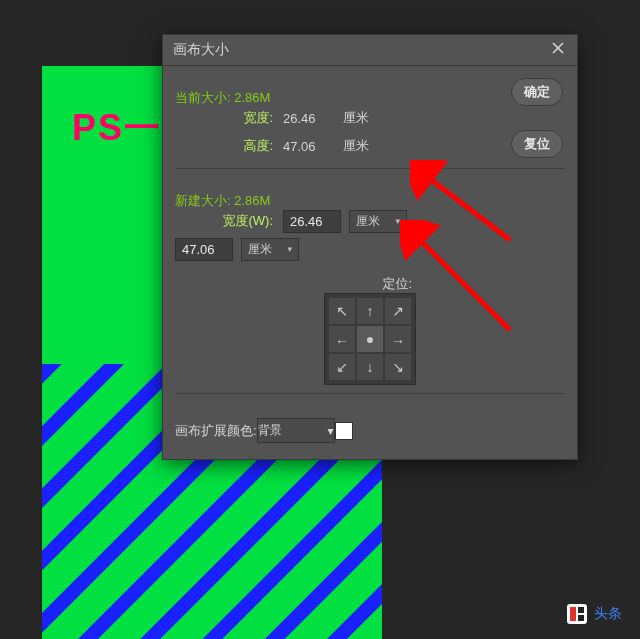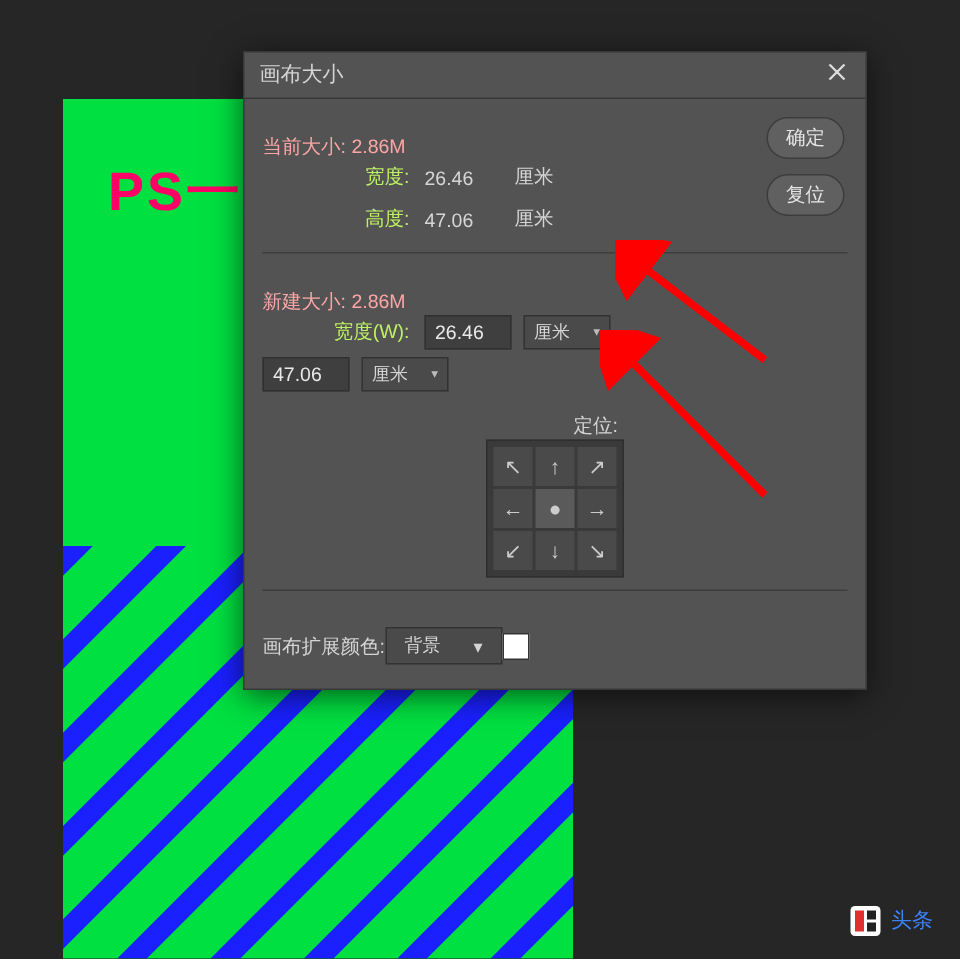--- a/index.html
+++ b/index.html
@@ -7,42 +7,42 @@
   .canvas-window { position: absolute; left: 42px; top: 66px; width: 340px; height: 573px; background: #00e040; overflow: hidden; }
   .ps-text { position: absolute; top: 38px; left: 30px; color: #ff0066; font-size: 36px; font-weight: bold; letter-spacing: 2px; }
   .stripes { position: absolute; top: 298px; left: 0; width: 100%; height: 400px; }
   .stripes svg { width: 100%; height: 100%; }
   .dialog { position: absolute; left: 162px; top: 34px; width: 416px; background: #535353; border: 1px solid #383838; box-shadow: 0 4px 20px rgba(0,0,0,0.6); color: #d5d5d5; font-size: 13px; }
   .dlg-titlebar { display: flex; align-items: center; justify-content: space-between; padding: 6px 10px; border-bottom: 1px solid #383838; }
   .dlg-title { font-size: 14px; }
   .dlg-close { width: 18px; height: 18px; text-align: center; }
   .dlg-close svg { width: 14px; height: 14px; }
   .dlg-body { padding: 10px 12px 16px 12px; position: relative; }
-  .btn-col { position: absolute; right: 14px; top: 12px; display: flex; flex-direction: column; gap: 10px; }
+  .btn-col { position: absolute; right: 14px; top: 12px; display: flex; flex-direction: column; gap: 24px; font-weight: bold; }
   .ps-btn { background: #606060; border: 1px solid #3c3c3c; border-radius: 18px; padding: 4px 12px; min-width: 48px; text-align: center; font-size: 13px; color: #e5e5e5; }
   .section { margin-bottom: 8px; }
-  .sec-label { color: #fca5a5; margin-top: 16px; }
+  .sec-label { color: #84cc16; margin-top: 16px; }
   .row { display: flex; align-items: center; height: 28px; }
   .row-label { width: 108px; text-align: right; padding-right: 10px; color: #bef264; }
   .row-val { width: 60px; text-align: left; color: #d5d5d5; }
   .row-unit { color: #d5d5d5; }
   .hr { border-top: 1px solid #3e3e3e; margin: 6px 0 10px 0; }
   .input-fld { background: #3f3f3f; border: 1px solid #303030; color: #e8e8e8; padding: 3px 6px; width: 58px; font-size: 13px; }
   .combo { display: inline-flex; align-items: center; background: #4a4a4a; border: 1px solid #333; padding: 2px 6px; width: 58px; justify-content: space-between; font-size: 12px; }
   .combo .caret { font-size: 9px; color: #bbb; }
   .check-row { display: flex; align-items: center; margin-left: 90px; height: 30px; gap: 8px; }
   .chk { width: 12px; height: 12px; border: 1px solid #808080; background: #404040; }
   .anchor-row { display: flex; align-items: center; margin-top: 4px; flex-direction: column; }
   .anchor-label { width: 108px; text-align: right; padding-right: 12px; padding-top: 8px; }
   .anchor-grid { display: grid; grid-template-columns: repeat(3, 26px); grid-template-rows: repeat(3, 26px); gap: 2px; background: #3a3a3a; padding: 4px; border: 1px solid #2e2e2e; }
   .anchor-cell { background: #4a4a4a; display: flex; align-items: center; justify-content: center; color: #ccc; }
   .anchor-center { background: #5a5a5a; }
   .arw { font-size: 14px; line-height: 1; }
   .ext-row { display: flex; align-items: center; gap: 0; margin-top: 24px; }
-  .ext-combo { display: inline-flex; align-items: center; background: #4a4a4a; border: 1px solid #333; padding: 3px 12px; width: 78px; justify-content: space-between; font-size: 12px; }
+  .ext-combo { display: inline-flex; align-items: center; background: #4a4a4a; border: 1px solid #333; padding: 3px 0; width: 78px; justify-content: space-between; font-size: 12px; }
   .swatch { width: 18px; height: 18px; background: #fff; border: 1px solid #333; }
   .red-arrow { position: absolute; pointer-events: none; }
   .watermark { position: absolute; right: 18px; bottom: 14px; color: #3b82f6; font-size: 14px; display: flex; align-items: center; gap: 6px; }
   .wm-logo { width: 22px; height: 22px; display: flex; }
   .combo-wrap { display: inline-flex; gap: 8px; align-items: center; }
 </style>
 </head>
 <body>
 
 <div class="canvas-window">

